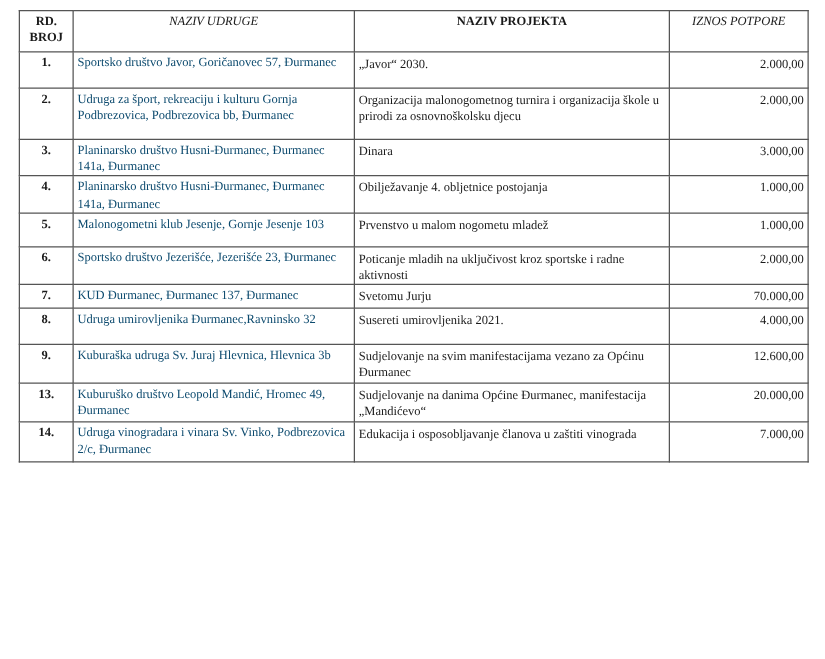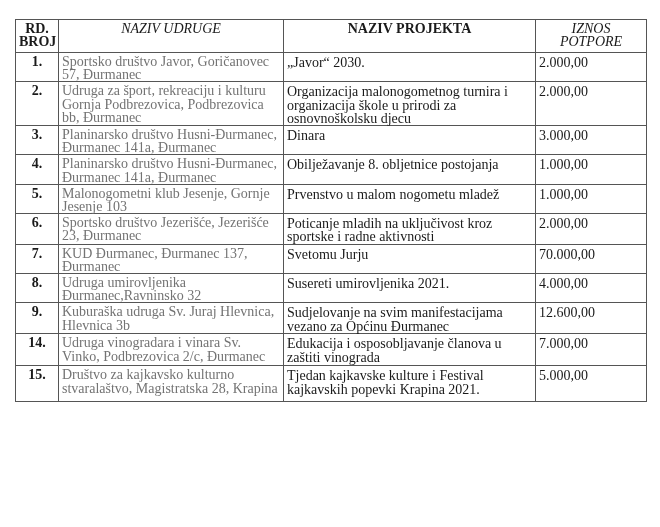--- a/index.html
+++ b/index.html
@@ -1,27 +1,27 @@
 <!DOCTYPE html>
 <html><head>
 <meta charset="utf-8">
 <style>
   html, body { margin:0; padding:0; background:#ffffff; }
   body { width:660px; height:527px; position:relative; overflow:hidden;
          font-family:"Liberation Serif", serif; color:#1a1a1a; }
-  table { position:absolute; left:15px; top:19px; border-collapse:collapse;
-          table-layout:fixed; width:631px; font-size:14px; line-height:13.2px; }
+  table { position:absolute; left:15px; top:8px; border-collapse:collapse;
+          table-layout:fixed; width:631px; font-size:10px; line-height:13.2px; }
   td, th { border:1px solid #555; vertical-align:top; padding:1px 3px 0 3px; }
   col.c1 { width:43px; } col.c2 { width:225px; } col.c3 { width:252px; } col.c4 { width:111px; }
   th { font-weight:bold; text-align:center; vertical-align:top; padding-top:2px; }
   th.normal { font-weight:normal;font-style:italic; }
   td.num { text-align:center; font-weight:bold; padding-top:2px; }
-  td.org { color:#737373; padding-top:2px; }
+  td.org { color:#0c4a6e; padding-top:2px; }
   td.proj { padding-top:3px; }
-  td.amt { text-align:left; padding-top:3px; }
+  td.amt { text-align:right; padding-top:3px; }
 </style>
 </head>
 <body>
 
 <table>
   <colgroup>
       <col class="c1">
       <col class="c2">
       <col class="c3">
       <col class="c4">
@@ -49,21 +49,21 @@
       </tr>
       <tr style="height: 27px;">
         <td class="num">3.</td>
         <td class="org">Planinarsko društvo Husni-Đurmanec, Đurmanec 141a, Đurmanec</td>
         <td class="proj">Dinara</td>
         <td class="amt">3.000,00</td>
       </tr>
       <tr style="height: 27px;">
         <td class="num">4.</td>
         <td class="org">Planinarsko društvo Husni-Đurmanec, Đurmanec 141a, Đurmanec</td>
-        <td class="proj">Obilježavanje 8. obljetnice postojanja</td>
+        <td class="proj">Obilježavanje 4. obljetnice postojanja</td>
         <td class="amt">1.000,00</td>
       </tr>
       <tr style="height: 27px;">
         <td class="num">5.</td>
         <td class="org">Malonogometni klub Jesenje, Gornje Jesenje 103</td>
         <td class="proj">Prvenstvo u malom nogometu mladež</td>
         <td class="amt">1.000,00</td>
       </tr>
       <tr style="height: 29px;">
         <td class="num">6.</td>
@@ -82,26 +82,26 @@
         <td class="org">Udruga umirovljenika Đurmanec,Ravninsko 32</td>
         <td class="proj">Susereti umirovljenika 2021.</td>
         <td class="amt">4.000,00</td>
       </tr>
       <tr style="height: 31px;">
         <td class="num">9.</td>
         <td class="org">Kuburaška udruga Sv. Juraj Hlevnica, Hlevnica 3b</td>
         <td class="proj">Sudjelovanje na svim manifestacijama vezano za Općinu Đurmanec</td>
         <td class="amt">12.600,00</td>
       </tr>
+      <tr style="height: 29px;">
+        <td class="num">13.</td>
+        <td class="org">Kuburuško društvo Leopold Mandić, Hromec 49, Đurmanec</td>
+        <td class="proj">Sudjelovanje na danima Općine Đurmanec, manifestacija „Mandićevo“</td>
+        <td class="amt">20.000,00</td>
+      </tr>
       <tr style="height: 32px;">
         <td class="num">14.</td>
         <td class="org">Udruga vinogradara i vinara Sv. Vinko, Podbrezovica 2/c, Đurmanec</td>
         <td class="proj">Edukacija i osposobljavanje članova u zaštiti vinograda</td>
         <td class="amt">7.000,00</td>
       </tr>
-      <tr style="height: 36px;">
-        <td class="num">15.</td>
-        <td class="org">Društvo za kajkavsko kulturno stvaralaštvo, Magistratska 28, Krapina</td>
-        <td class="proj">Tjedan kajkavske kulture i Festival kajkavskih popevki Krapina 2021.</td>
-        <td class="amt">5.000,00</td>
-      </tr>
     </tbody>
 </table>
 
 </body></html>

